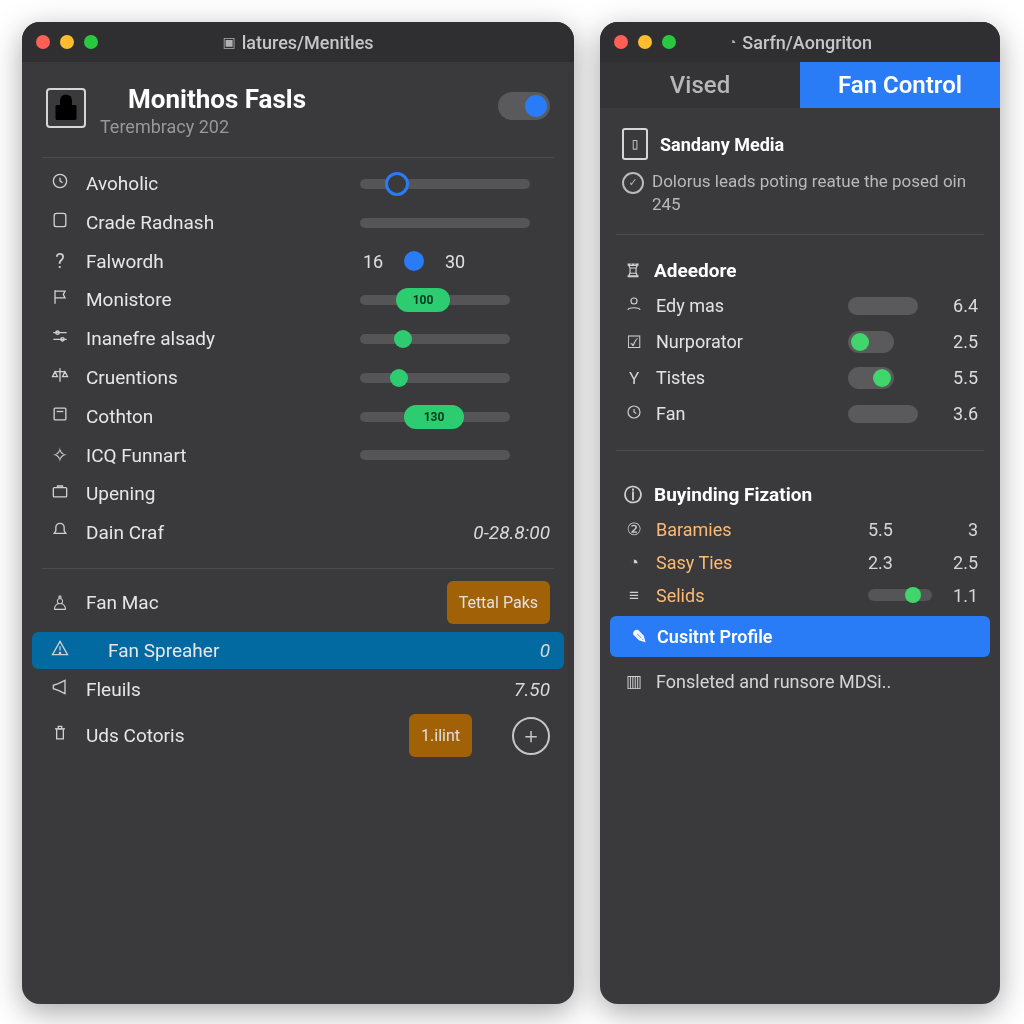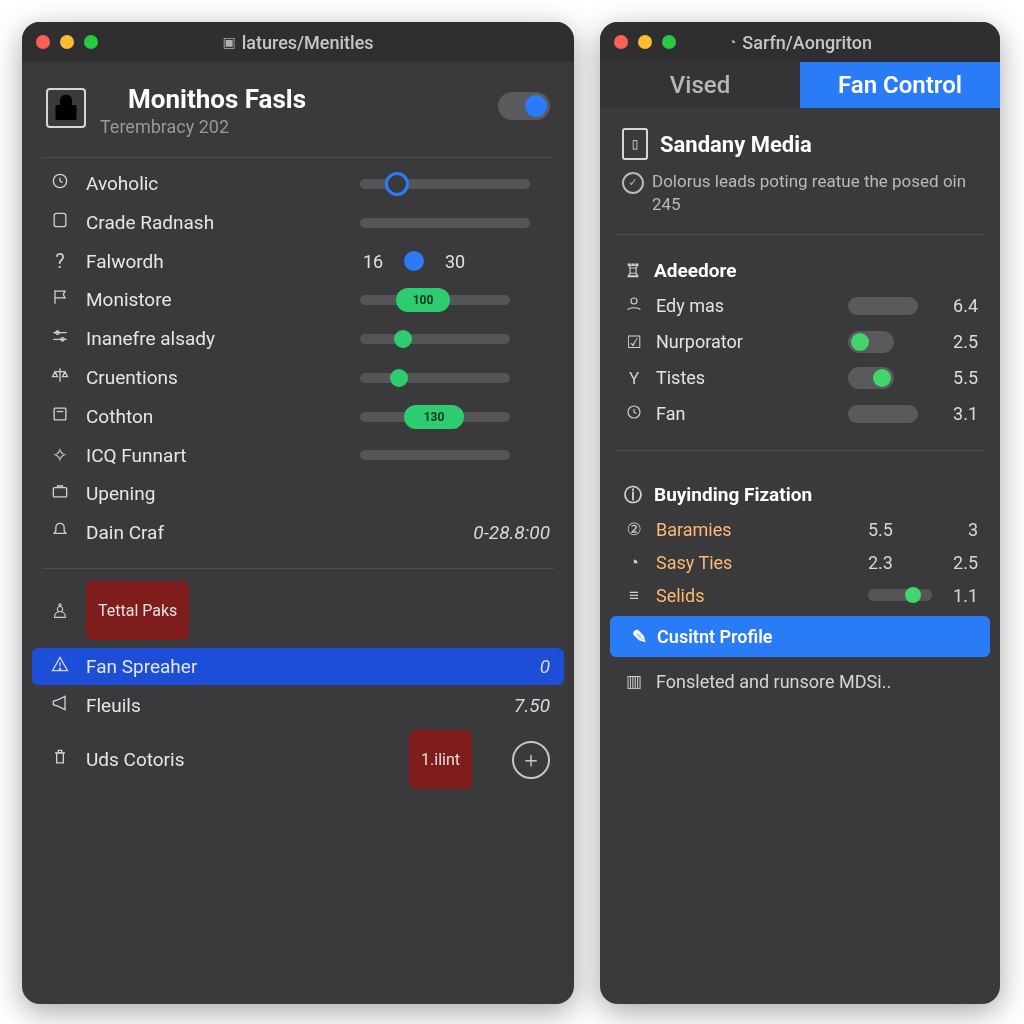--- a/index.html
+++ b/index.html
@@ -165,22 +165,22 @@
   }
   .pair {
     display:flex; align-items:center; gap:18px;
   }
   .pair .num { width:26px; text-align:center; color:#e0e0e1; font-size:18px;}
   .bluethumb { width:20px; height:20px; background:#2a7bf6; border-radius:50%; }
   .smalltrack { width:64px; height:12px; background:#555557; border-radius:6px; position:relative;}
   .smalltrack .sknob { position:absolute; top:50%; transform:translate(-50%,-50%); width:16px; height:16px; border-radius:50%; background:#40d66b; }
   
   .chip {
-    background:#7f1d1d; color:#e0e0e1;
-    padding:20px 12px; border-radius:6px;
+    background:#a16207; color:#e0e0e1;
+    padding:12px 12px; border-radius:6px;
     font-size:16px;
   }
   .addbtn {
     width: 34px; height:34px;
     border: 2px solid #c6c6c8; border-radius:50%;
     display:flex; align-items:center; justify-content:center;
     color:#c6c6c8; font-size:22px; font-weight:300;
   }
   .slim-row {
     padding: 6px 24px;
@@ -200,21 +200,21 @@
   .rheader {
     padding: 20px 22px 8px 22px;
   }
   .rheader .top {
     display:flex; align-items:center; gap:12px;
   }
   .rheader .rhicon {
     width:22px; height:28px; border:2px solid #d6d6d8; border-radius:3px;
     display:flex; align-items:center; justify-content:center; font-size:12px;
   }
-  .rheader h2 { margin:0; font-size:22px; font-weight:700; color:#fff;}
+  .rheader h2 { margin:0; font-size:18px; font-weight:700; color:#fff;}
   .rheader p { margin:10px 0 0 0; font-size:17px; color:#b9b9bb; line-height:1.35; display:flex; gap:8px;}
   .rheader p .ck { flex-shrink:0; width:18px; height:18px; border:2px solid #b9b9bb; border-radius:50%; display:inline-flex; align-items:center; justify-content:center; font-size:11px; margin-top:2px;}
   .rsection-title {
     display:flex; align-items:center; gap:10px;
     padding: 14px 22px 6px 22px;
     font-size:19px; font-weight:700; color:#fff;
   }
   .rsection-title .sicon { width:22px; text-align:center; font-size:18px; color:#cfcfd0;}
   .rrow {
     display:flex; align-items:center;
@@ -249,21 +249,22 @@
     padding:10px 22px; font-size:18px; font-weight:600;
     border-radius:6px; margin:4px 10px;
   }
   .active-row .ricon{color:#fff;}
   .footer-row {
     display:flex; align-items:center; gap:10px;
     padding:10px 22px; font-size:18px; color:#d5d5d6;
   }
   .footer-row .ricon{width:24px;text-align:center;color:#cfcfd0;font-size:17px;}
   .selected-row {
-    background:#1d4ed8;
+    background:#0369a1;
+    gap:22px;
   }
 </style>
 </head>
 <body>
 
 <div class="canvas">
 
   <div class="window win-left">
     <div class="titlebar">
       <div class="traffic">
@@ -420,20 +421,21 @@
           </svg>
       </span>
       <span class="label">Dain Craf</span>
       <span class="val" style="min-width:120px">0-28.8:00</span>
     </div>
 
     <div class="divider" style="margin-top:16px"></div>
 
     <div class="row slim-row">
       <span class="ricon">♙</span>
+      <span class="label">Fan Mac</span>
       <span class="chip">Tettal Paks</span>
     </div>
 
     <div class="row slim-row selected-row" style="border-radius:6px;margin:2px 10px;padding-left:14px;padding-right:14px">
       <span class="ricon">
         <svg viewBox="0 0 24 24">
             <path d="M12 4l9 16H3z"></path>
             <path d="M12 10v5"></path>
             <circle cx="12" cy="18" r="0.8" fill="#cfcfd0"></circle>
           </svg>
@@ -542,21 +544,21 @@
       <span class="ricon">
         <svg viewBox="0 0 24 24" style="width:18px;height:18px;stroke:#cfcfd0;fill:none;stroke-width:1.6">
             <circle cx="12" cy="12" r="8"></circle>
             <path d="M12 8v4l3 2"></path>
           </svg>
       </span>
       <span class="label">Fan</span>
       <span class="mid">
           <div class="bar"></div>
         </span>
-      <span class="val">3.1</span>
+      <span class="val">3.6</span>
     </div>
 
     <div class="divider" style="margin:18px 16px"></div>
 
     <div class="rsection-title">
       <span class="sicon">ⓘ</span>
       <span>Buyinding Fization</span>
     </div>
 
     <div class="grid3">

